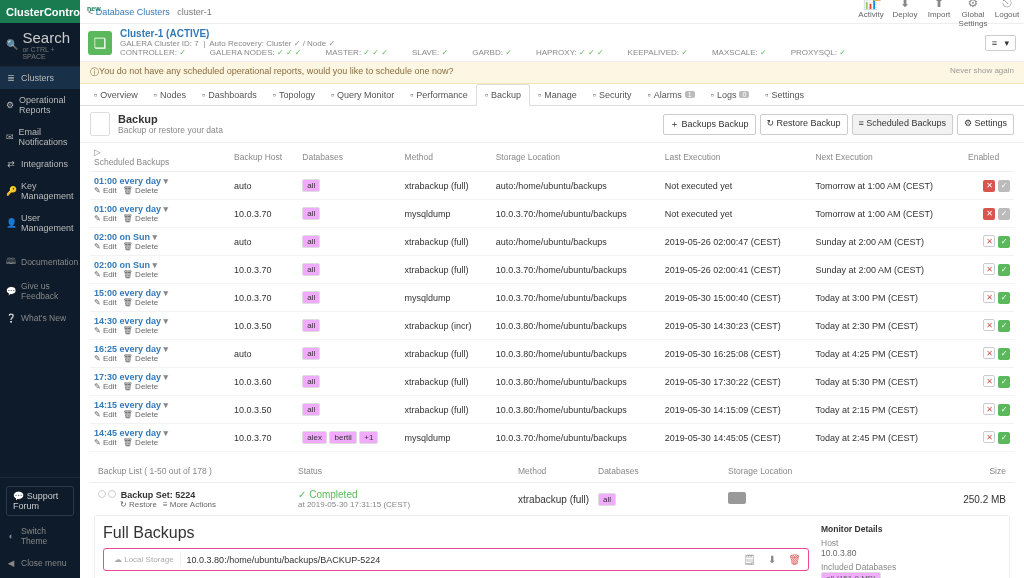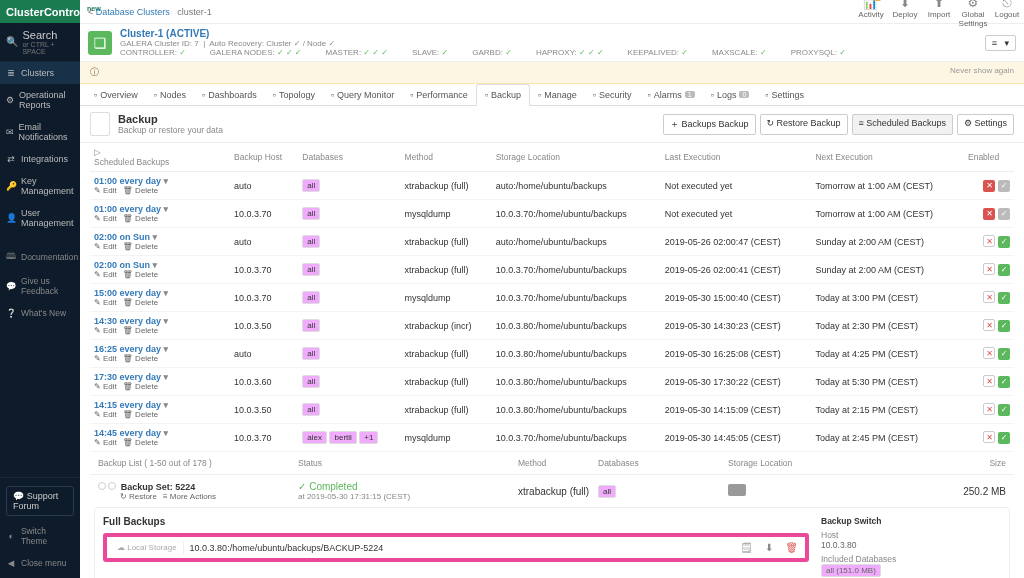--- a/index.html
+++ b/index.html
@@ -3,21 +3,21 @@
 <meta charset="utf-8">
 <style>
 *{box-sizing:border-box;margin:0;padding:0;font-family:Arial,Helvetica,sans-serif}
 body{font-size:10px;color:#333;background:#fff;width:1024px;height:578px;overflow:hidden}
 .app{display:flex;height:100%}
 .sidebar{width:80px;background:#0e1b2a;color:#ccc;display:flex;flex-direction:column;flex-shrink:0}
 .brand{background:#1a7a50;color:#fff;font-weight:bold;font-size:11px;padding:5px 6px}
 .brand sup{font-size:7px;background:#fff;color:#1a7a50;padding:0 2px;margin-left:2px}
 .search{padding:6px;border-bottom:1px solid #1a2838;display:flex;align-items:center;gap:4px}
 .search .ico{color:#888}
-.search .lbl{font-size:11px}
+.search .lbl{font-size:15px}
 .search .hint{font-size:7px;color:#777;display:block}
 .nav-item{padding:6px 6px;font-size:9px;display:flex;align-items:center;gap:5px;color:#bbb;cursor:pointer}
 .nav-item.flat{color:#888;font-size:8.5px}
 .nav-item.active{background:#183048}
 .nav-item .ico{width:10px;text-align:center}
 .nav-spacer{flex:1}
 .nav-foot{border-top:1px solid #1a2838;padding:4px 0}
 .main{flex:1;display:flex;flex-direction:column;overflow:hidden}
 .topbar{display:flex;align-items:center;border-bottom:1px solid #eee;height:24px}
 .crumbs{padding:0 8px;font-size:9px;color:#777}
@@ -56,34 +56,34 @@
 .sched-name{color:#337ab7;font-weight:bold;font-size:9px}
 .sched-name .drop{color:#888}
 .row-actions{font-size:8px;color:#666}
 .row-actions span{cursor:pointer;margin-right:6px}
 .db-pill{display:inline-block;border:1px solid #ddd;padding:1px 4px;border-radius:2px;font-size:8px;background:#f0abfc}
 .enbtn{display:inline-block;width:12px;height:12px;line-height:12px;text-align:center;font-size:8px;color:#fff;border-radius:2px;cursor:pointer}
 .enbtn.red{background:#d9534f}
 .enbtn.grn{background:#5cb85c}
 .enbtn.gry{background:#bbb}
 .enbtn.wht{background:#fff;border:1px solid #ccc;color:#d9534f}
-.list-hdr{display:flex;font-size:8.5px;color:#888;padding:6px 4px;border-bottom:1px solid #eee;}
+.list-hdr{display:flex;font-size:8.5px;color:#888;padding:6px 4px;border-bottom:1px solid #eee;margin-top:8px}
 .list-hdr>div{padding:0 4px}
 .bset{padding:6px 4px;border-bottom:1px solid #f3f3f3}
 .bset-row{display:flex;align-items:center}
 .bset-row>div{padding:0 4px}
 .chkbox{width:8px;height:8px;border:1px solid #ccc;border-radius:50%;display:inline-block;margin-right:2px}
 .bset-title{font-weight:bold;font-size:9px}
 .bset-acts{font-size:8px;color:#666}
 .bset-acts span{cursor:pointer;margin-right:6px}
 .status-ok{color:#5cb85c}
 .fullbk{border:1px solid #eee;border-radius:3px;margin-top:6px;padding:8px;display:flex;gap:12px}
-.fullbk h4{font-size:10px;font-weight:bold;margin-bottom:6px}
+.fullbk h4{font-size:16px;font-weight:normal;margin-bottom:6px}
 .fb-left{flex:1}
-.fb-path{display:flex;align-items:center;gap:6px;border:4px solid #ec4899;border-radius:3px;padding:4px}
+.fb-path{display:flex;align-items:center;gap:6px;border:1px solid #ec4899;border-radius:3px;padding:4px}
 .fb-path .ls{color:#aaa;border-right:1px solid #eee;padding:2px 6px;font-size:8px}
 .fb-path .pth{flex:1;font-size:9px}
 .fb-path .picon{color:#888;cursor:pointer;padding:0 3px}
 .fb-path .picon.del{color:#d9534f}
 .fb-right{width:180px;font-size:8.5px;color:#666}
 .fb-right .k{color:#888;margin-top:4px}
 </style>
 </head>
 <body>
 
@@ -179,20 +179,21 @@
               <span>KEEPALIVED: <span class="chk">✓</span></span>
               <span>MAXSCALE: <span class="chk">✓</span></span>
               <span>PROXYSQL: <span class="chk">✓</span></span>
             </span></div>
       </div>
       <div class="cb-right"><span class="cb-btn">≡ &nbsp; ▾</span></div>
     </div>
 
     <div class="notice">
       <span>ⓘ </span>
+        <span>You do not have any scheduled operational reports, would you like to schedule one now?</span>
       <span class="nv">Never show again</span>
     </div>
 
     <div class="tabs" id="ctabs">
         <div class="tab"><span>▫</span> Overview</div>
         <div class="tab"><span>▫</span> Nodes</div>
         <div class="tab"><span>▫</span> Dashboards</div>
         <div class="tab"><span>▫</span> Topology</div>
         <div class="tab"><span>▫</span> Query Monitor</div>
         <div class="tab"><span>▫</span> Performance</div>
@@ -399,21 +400,21 @@
         <h4>Full Backups</h4>
         <div class="fb-path">
           <span class="ls">☁ Local Storage</span>
           <span class="pth">10.0.3.80:/home/ubuntu/backups/BACKUP-5224</span>
           <span class="picon">🗒</span>
           <span class="picon">⬇</span>
           <span class="picon del">🗑</span>
         </div>
       </div>
       <div class="fb-right">
-        <div style="font-weight:bold;color:#333">Backup Switch</div>
+        <div style="font-weight:bold;color:#333">Monitor Details</div>
         <div class="k">Host</div>
         <div>10.0.3.80</div>
         <div class="k">Included Databases</div>
         <div><span class="db-pill">all (151.0 MB)</span></div>
       </div>
     </div>
   </div>
         </div>
     </div>
   </div>

